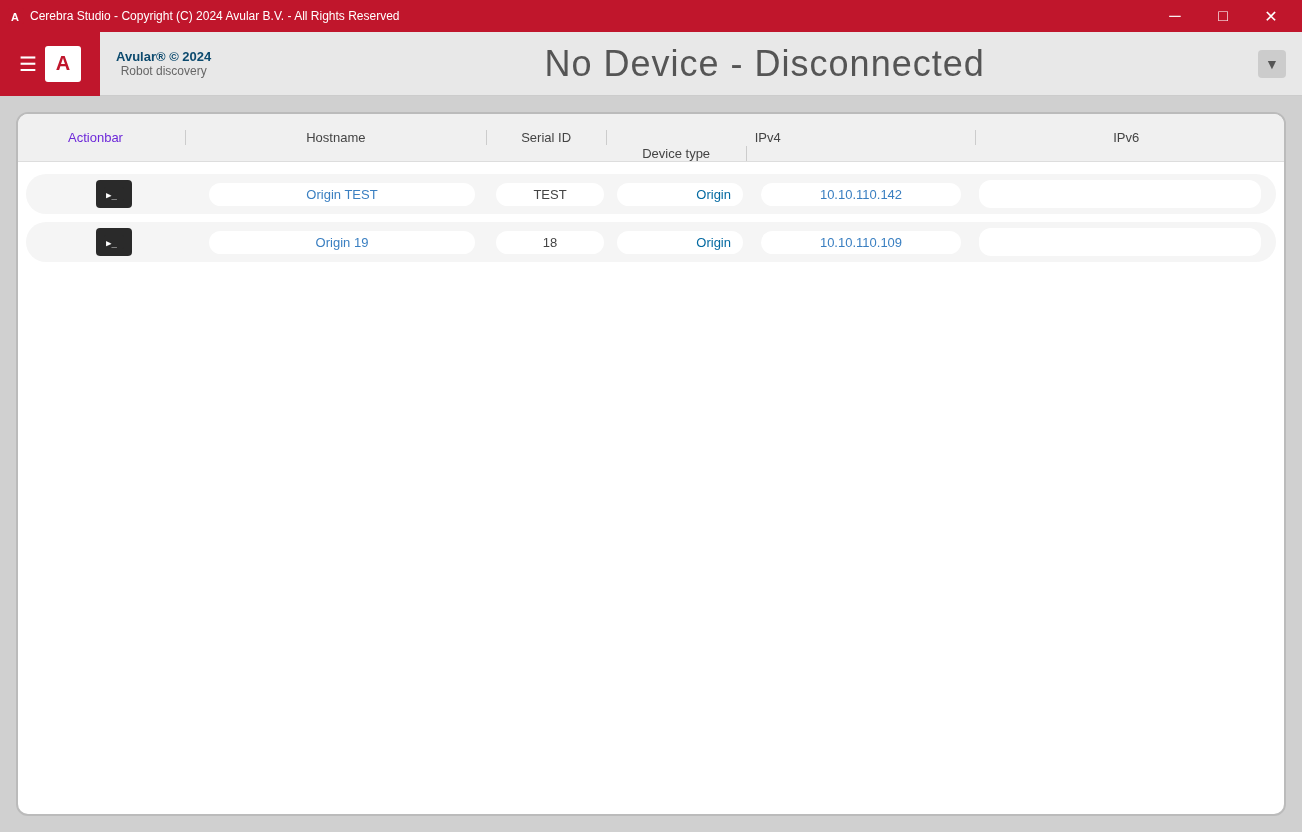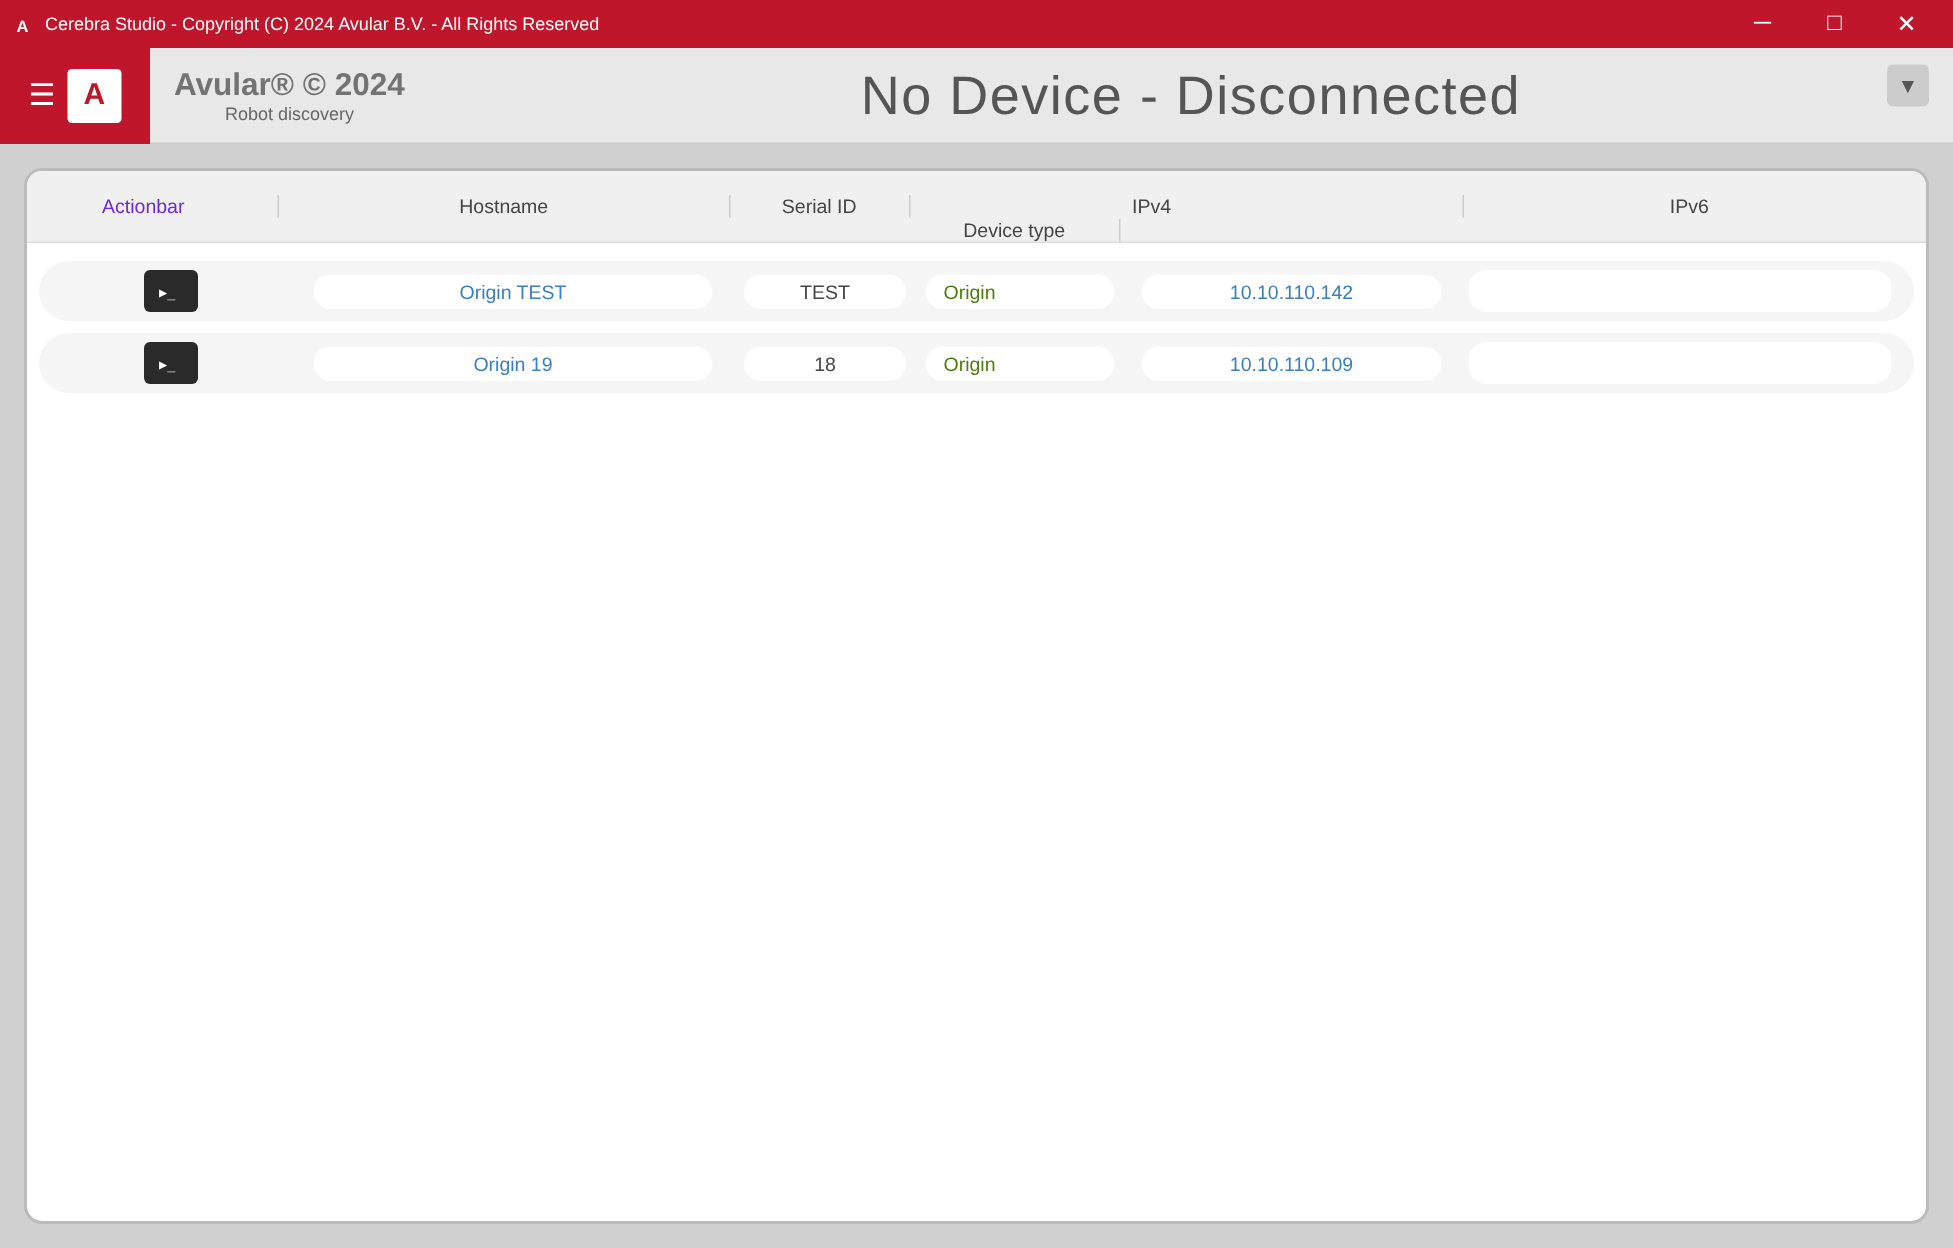--- a/index.html
+++ b/index.html
@@ -91,32 +91,33 @@
       font-family: Arial, sans-serif;
     }
     .brand-section {
       padding: 0 16px;
       display: flex;
       flex-direction: column;
       justify-content: center;
       flex-shrink: 0;
     }
     .brand-name {
-      font-size: 21px;
+      font-size: 13px;
       font-weight: 600;
-      color: #737373;
+      color: #0c4a6e;
     }
     .brand-sub {
       font-size: 12px;
       color: #666;
       text-align: center;
     }
     .header-center {
       flex: 1;
       display: flex;
+      align-items: center;
       justify-content: center;
       position: relative;
     }
     .device-status {
       font-size: 36px;
       color: #555;
       font-weight: 300;
       letter-spacing: 1px;
     }
     .dropdown-arrow {
@@ -287,23 +288,23 @@
       flex-shrink: 0;
       display: flex;
       align-items: center;
       justify-content: center;
     }
     .devicetype-pill {
       background: white;
       border-radius: 12px;
       padding: 4px 12px;
       font-size: 13px;
-      color: #4d7c0f;
+      color: #0369a1;
       width: 90%;
-      text-align: left;
+      text-align: right;
     }
     .row-ipv4 {
       flex: 1.5;
       display: flex;
       align-items: center;
       justify-content: center;
     }
     .ipv4-pill {
       background: white;
       border-radius: 12px;

